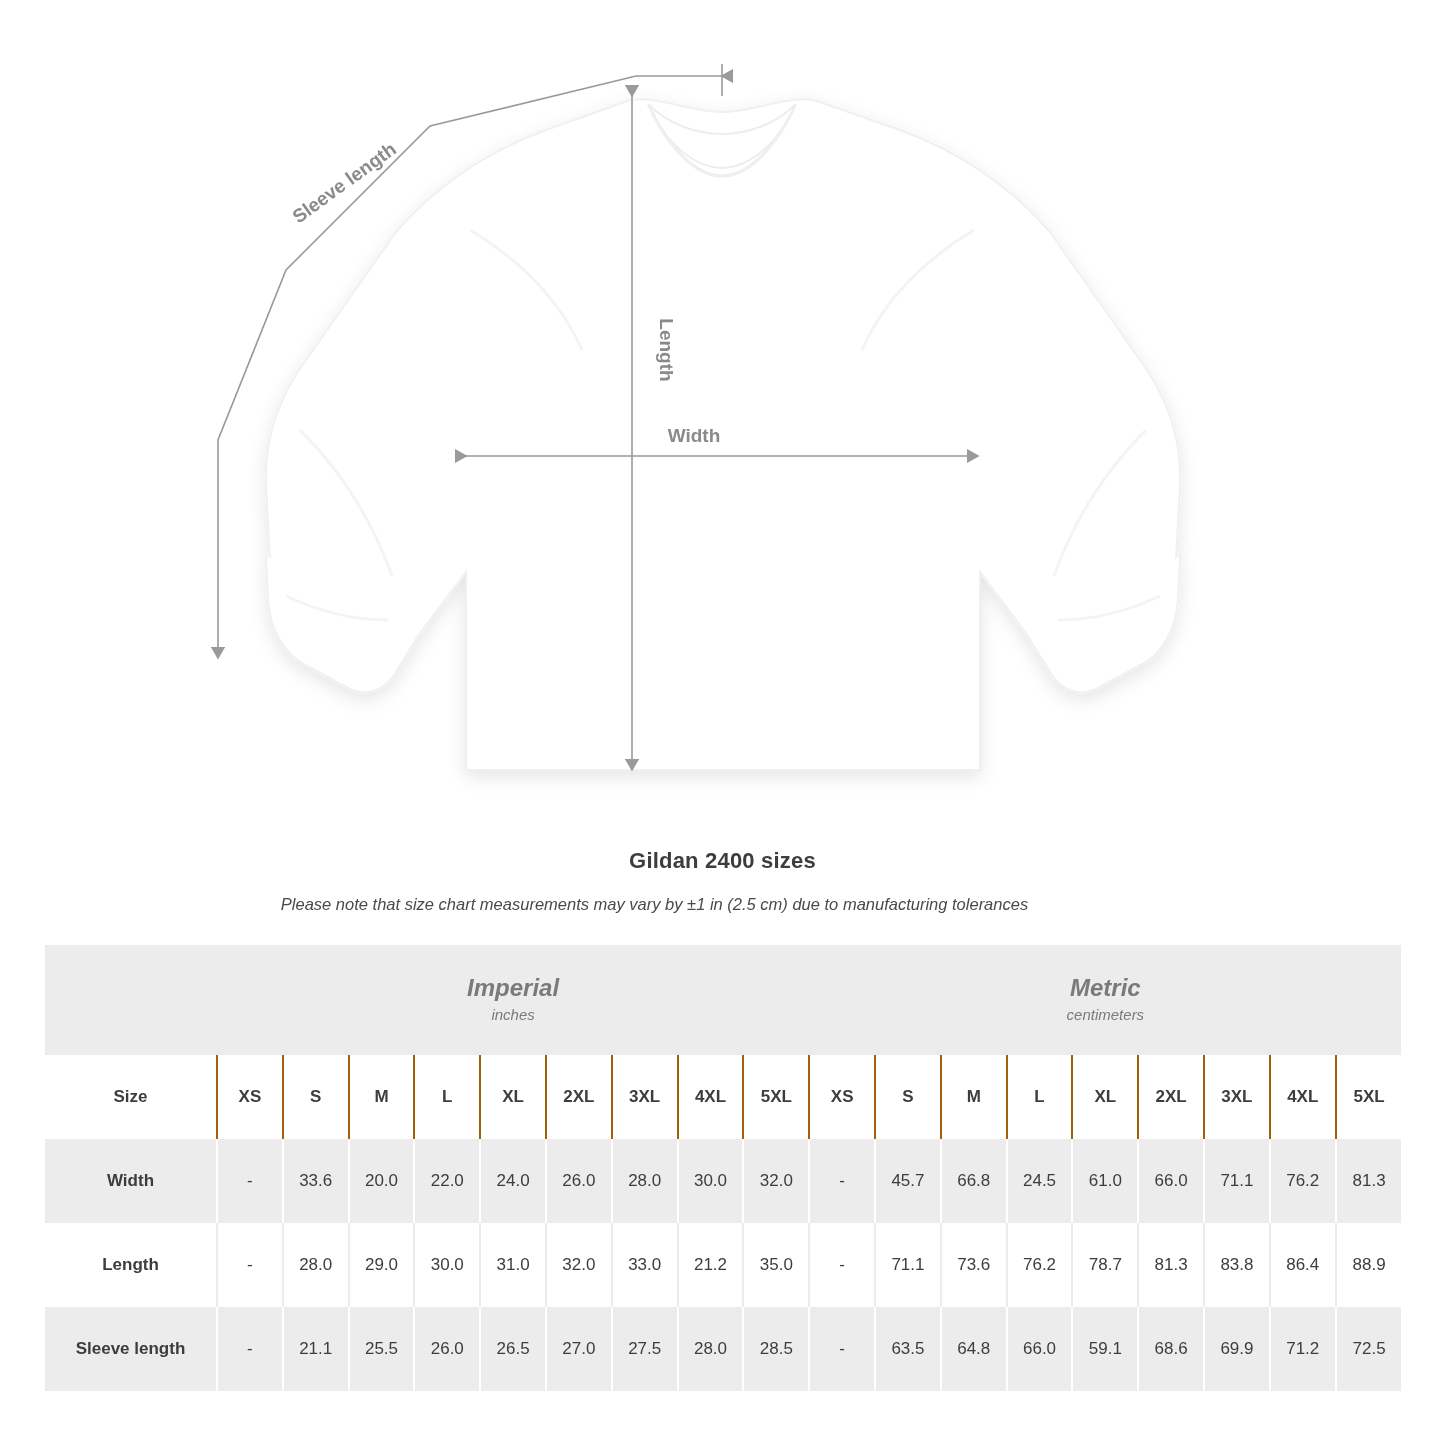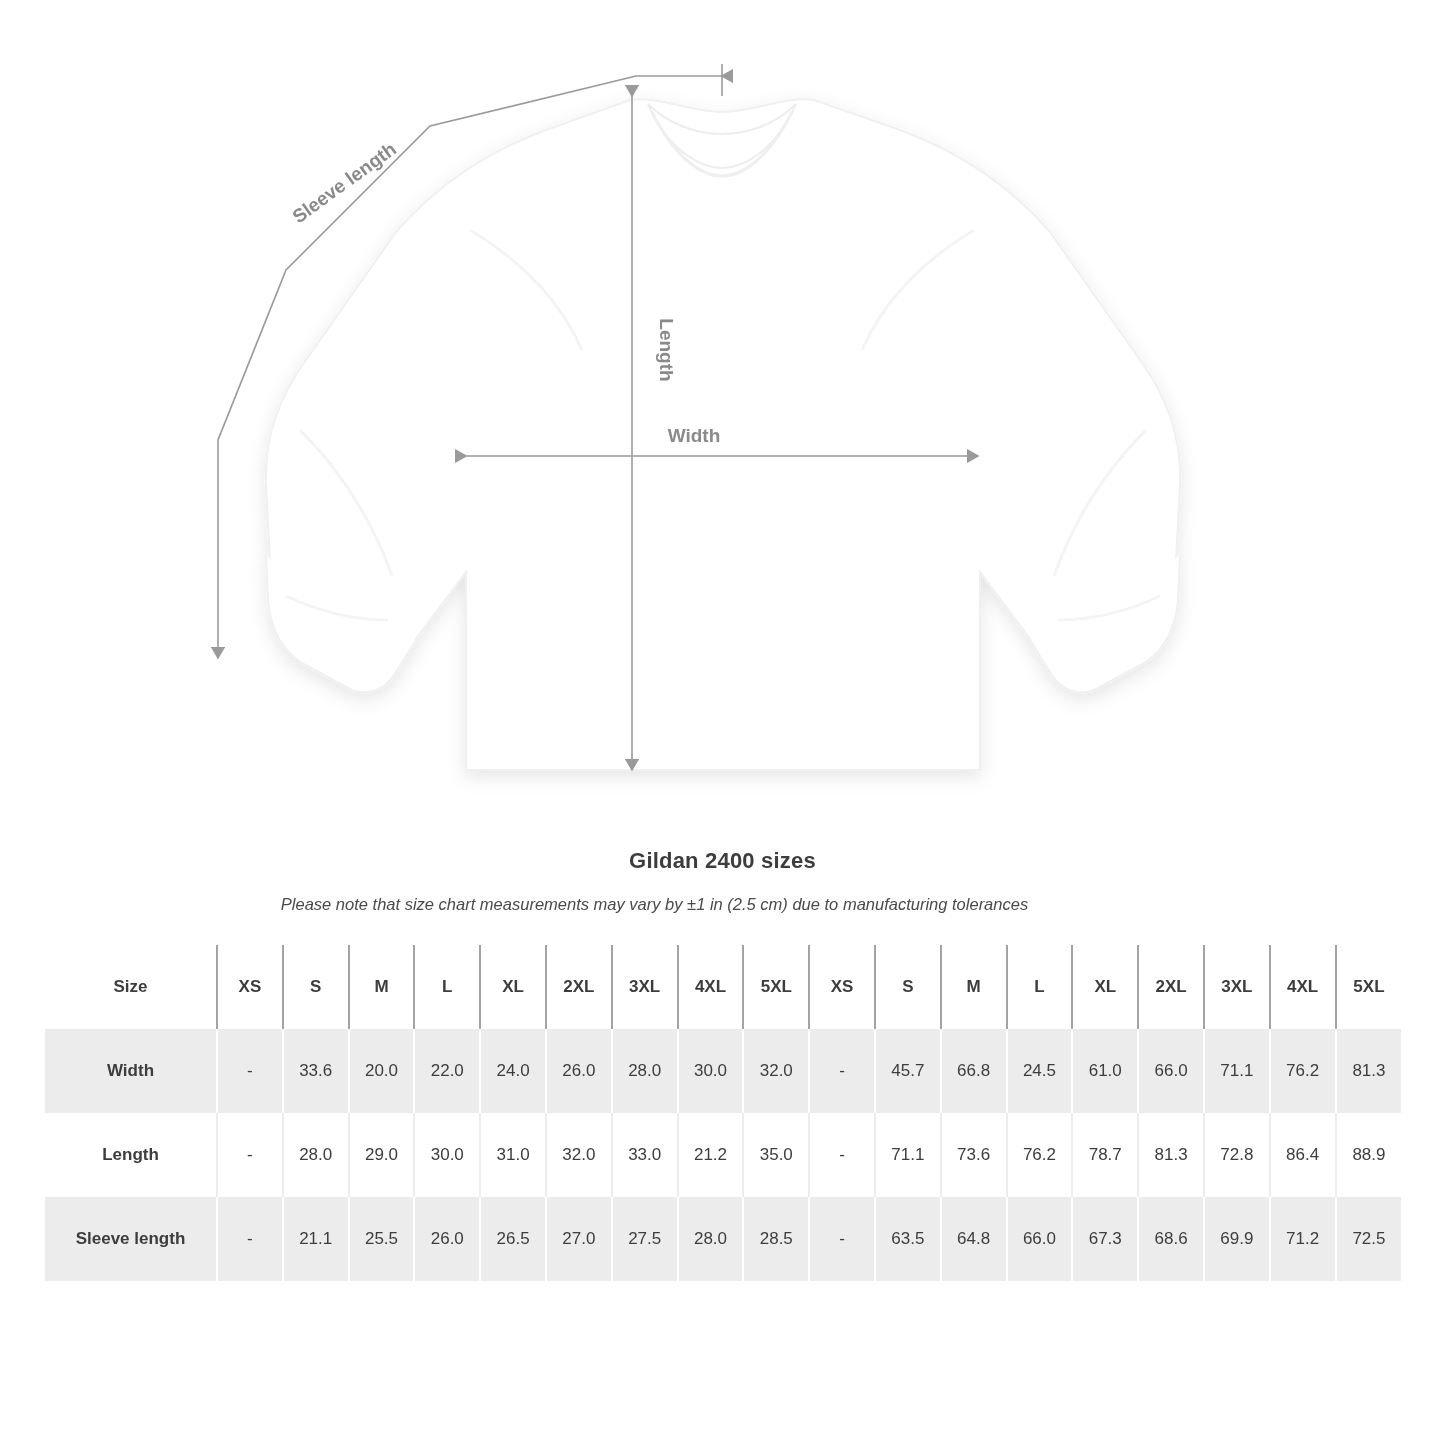--- a/index.html
+++ b/index.html
@@ -87,21 +87,21 @@
   }
 
   .row-sizes td {
     height: 84px;
     text-align: center;
     vertical-align: middle;
     font-size: 17px;
     font-weight: bold;
     color: #3d3d3d;
     background: #ffffff;
-    border-right: 2px solid #a3a3a3;
+    border-right: 2px solid #a16207;
   }
   .row-sizes td.rowlabel {
     font-size: 17px;
     background: #ffffff;
   }
 
   .data-row td {
     height: 84px;
     text-align: center;
     vertical-align: middle;
@@ -227,20 +227,31 @@
       <col class="col-cell">
       <col class="col-cell">
       <col class="col-cell">
       <col class="col-cell">
     <col class="col-cell">
       <col class="col-cell">
       <col class="col-cell">
       <col class="col-cell">
   </colgroup>
   <tbody>
+    <tr>
+      <td class="unit-head"></td>
+      <td class="unit-head" colspan="9">
+        <div class="unit-name">Imperial</div>
+        <div class="unit-sub">inches</div>
+      </td>
+      <td class="unit-head" colspan="9">
+        <div class="unit-name">Metric</div>
+        <div class="unit-sub">centimeters</div>
+      </td>
+    </tr>
 
     <tr class="row-sizes">
       <td class="rowlabel">Size</td>
       <td>XS</td>
       <td>S</td>
       <td>M</td>
       <td>L</td>
       <td>XL</td>
       <td>2XL</td>
       <td>3XL</td>
@@ -289,40 +300,40 @@
       <td>32.0</td>
       <td>33.0</td>
       <td>21.2</td>
       <td>35.0</td>
       <td>-</td>
       <td>71.1</td>
       <td>73.6</td>
       <td>76.2</td>
       <td>78.7</td>
       <td>81.3</td>
-      <td>72.8</td>
+      <td>83.8</td>
       <td>86.4</td>
       <td>88.9</td>
     </tr>
 
     <tr class="data-row shade">
       <td class="rowlabel">Sleeve length</td>
       <td>-</td>
       <td>21.1</td>
       <td>25.5</td>
       <td>26.0</td>
       <td>26.5</td>
       <td>27.0</td>
       <td>27.5</td>
       <td>28.0</td>
       <td>28.5</td>
       <td>-</td>
       <td>63.5</td>
       <td>64.8</td>
       <td>66.0</td>
-      <td>67.3</td>
+      <td>59.1</td>
       <td>68.6</td>
       <td>69.9</td>
       <td>71.2</td>
       <td>72.5</td>
     </tr>
   </tbody>
 </table>
 
 </body></html>

